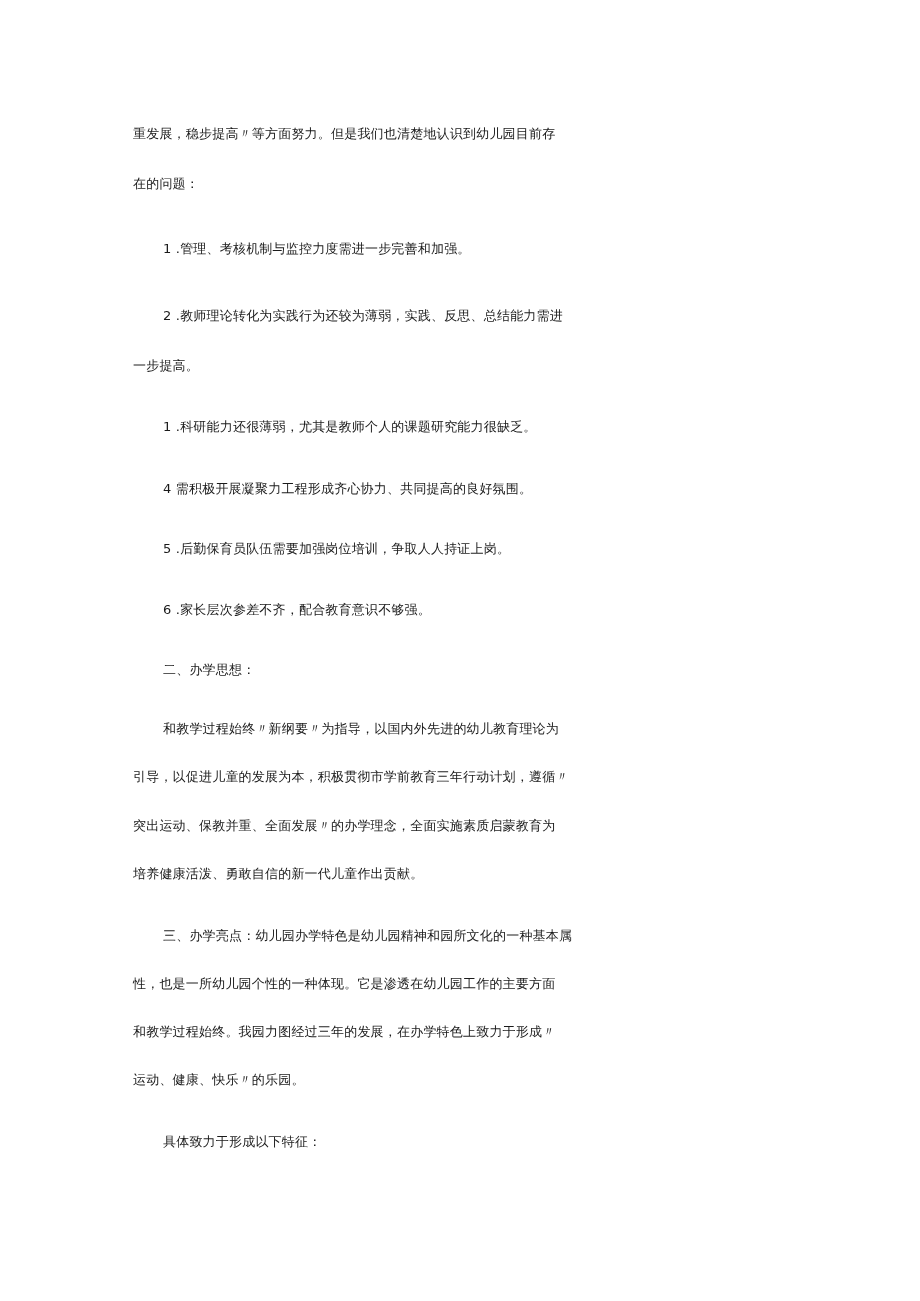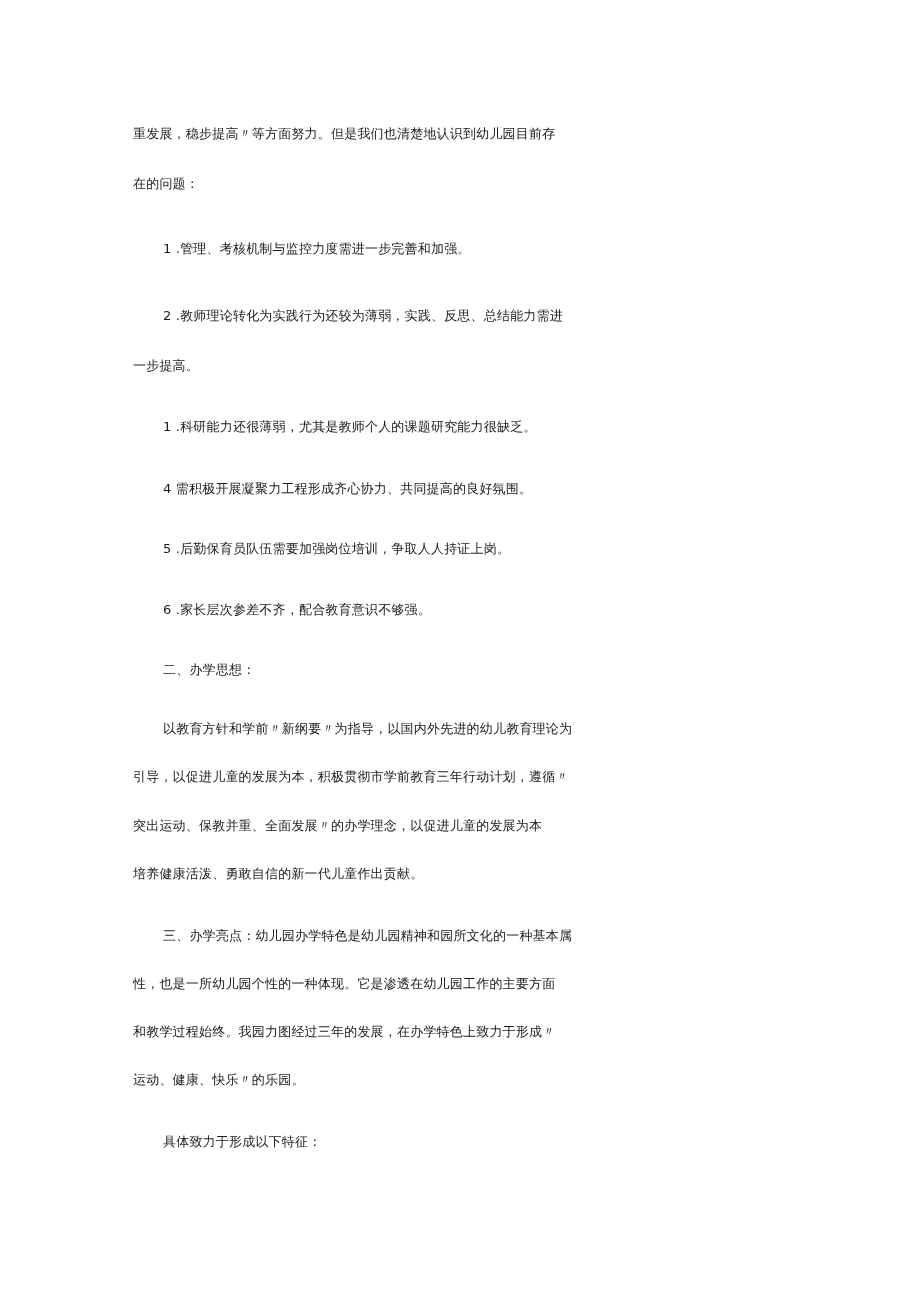--- a/index.html
+++ b/index.html
@@ -38,22 +38,22 @@
   <div class="line" style="top:122px">重发展，稳步提高〃等方面努力。但是我们也清楚地认识到幼儿园目前存</div>
   <div class="line" style="top:172px">在的问题：</div>
   <div class="line indent" style="top:237px">1 .管理、考核机制与监控力度需进一步完善和加强。</div>
   <div class="line indent" style="top:304px">2 .教师理论转化为实践行为还较为薄弱，实践、反思、总结能力需进</div>
   <div class="line" style="top:354px">一步提高。</div>
   <div class="line indent" style="top:415px">1 .科研能力还很薄弱，尤其是教师个人的课题研究能力很缺乏。</div>
   <div class="line indent" style="top:477px">4 需积极开展凝聚力工程形成齐心协力、共同提高的良好氛围。</div>
   <div class="line indent" style="top:537px">5 .后勤保育员队伍需要加强岗位培训，争取人人持证上岗。</div>
   <div class="line indent" style="top:598px">6 .家长层次参差不齐，配合教育意识不够强。</div>
   <div class="line indent" style="top:658px">二、办学思想：</div>
-  <div class="line indent" style="top:717px">以教育方针和学前〃新纲要〃为指导，以国内外先进的幼儿教育理论为</div>
+  <div class="line indent" style="top:717px">和教学过程始终〃新纲要〃为指导，以国内外先进的幼儿教育理论为</div>
   <div class="line" style="top:765px">引导，以促进儿童的发展为本，积极贯彻市学前教育三年行动计划，遵循〃</div>
-  <div class="line" style="top:814px">突出运动、保教并重、全面发展〃的办学理念，以促进儿童的发展为本</div>
+  <div class="line" style="top:814px">突出运动、保教并重、全面发展〃的办学理念，全面实施素质启蒙教育为</div>
   <div class="line" style="top:862px">培养健康活泼、勇敢自信的新一代儿童作出贡献。</div>
   <div class="line indent" style="top:924px">三、办学亮点：幼儿园办学特色是幼儿园精神和园所文化的一种基本属</div>
   <div class="line" style="top:972px">性，也是一所幼儿园个性的一种体现。它是渗透在幼儿园工作的主要方面</div>
   <div class="line" style="top:1020px">和教学过程始终。我园力图经过三年的发展，在办学特色上致力于形成〃</div>
   <div class="line" style="top:1068px">运动、健康、快乐〃的乐园。</div>
   <div class="line indent" style="top:1130px">具体致力于形成以下特征：</div>
 </div>
 
 </body></html>

